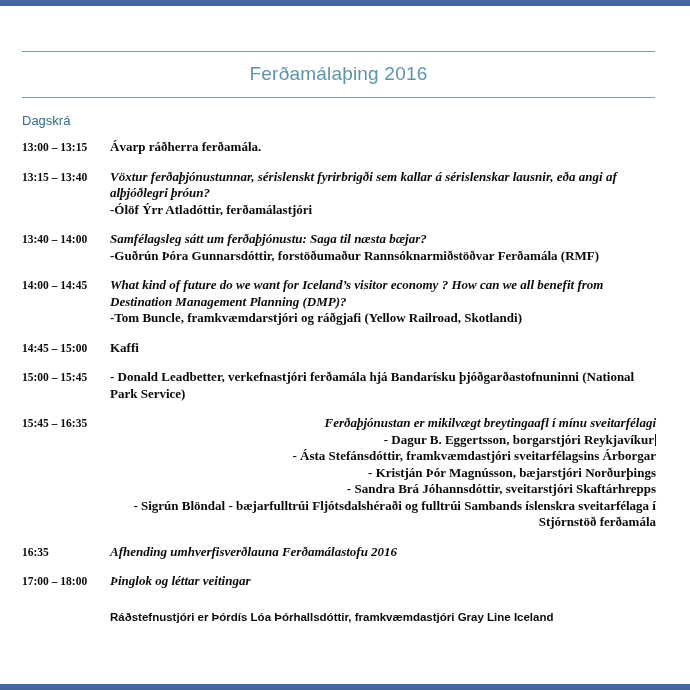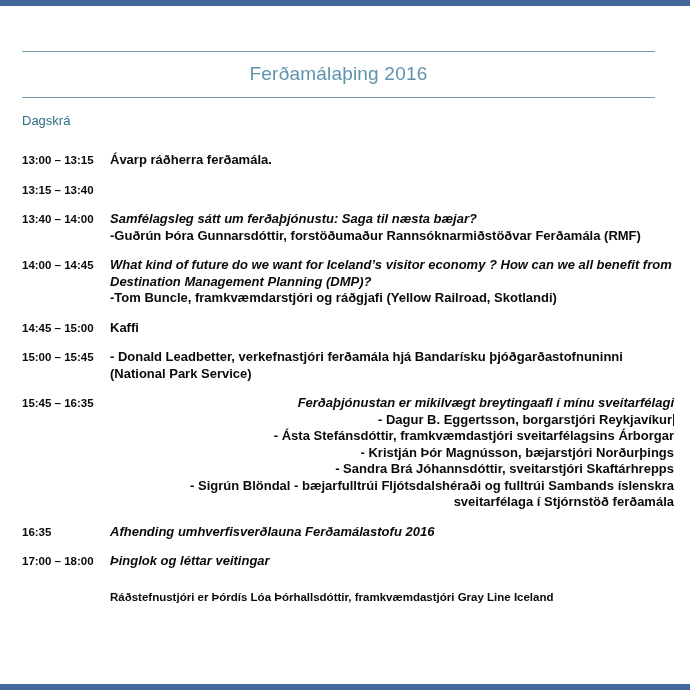--- a/index.html
+++ b/index.html
@@ -30,21 +30,21 @@
   }
   .edge-bar.top { top: 0; }
   .edge-bar.bottom { bottom: 0; }
 
   .doc {
     position: absolute;
     top: 6px;
     left: 0;
     right: 0;
     bottom: 6px;
-    padding: 0 16px 0 22px;
+    padding: 0 34px 0 22px;
     box-sizing: border-box;
     background: #ffffff;
   }
 
   
   .title-rule {
     height: 0;
     border-top: 1px solid #7a9bad;
     margin: 0;
     width: 633px;
@@ -68,21 +68,22 @@
     color: #2f6d88;
     font-size: 13px;
     font-weight: 400;
     padding: 15px 0 0 0;
     width: 633px;
     box-sizing: border-box;
   }
 
   
   .agenda {
-    margin-top: 24px;
+    margin-top: 11px;
+    font-family: Liberation Serif, serif;
   }
   .agenda-row {
     display: flex;
     align-items: flex-start;
     margin-bottom: 13px;
   }
   .slot-time {
     width: 88px;
     flex: 0 0 88px;
     font-size: 11.5px;
@@ -159,20 +160,24 @@
 
     <div class="agenda">
         <div class="agenda-row">
           <div class="slot-time">13:00 – 13:15</div>
           <div class="slot-body">
             <span class="line plain">Ávarp ráðherra ferðamála.</span>
           </div>
         </div>
         <div class="agenda-row">
           <div class="slot-time">13:15 – 13:40</div>
+          <div class="slot-body">
+            <span class="line em">Vöxtur ferðaþjónustunnar, sérislenskt fyrirbrigði sem kallar á sérislenskar lausnir, eða angi af alþjóðlegri þróun?</span>
+            <span class="line plain">-Ólöf Ýrr Atladóttir, ferðamálastjóri</span>
+          </div>
         </div>
         <div class="agenda-row">
           <div class="slot-time">13:40 – 14:00</div>
           <div class="slot-body">
             <span class="line em">Samfélagsleg sátt um ferðaþjónustu: Saga til næsta bæjar?</span>
             <span class="line plain">-Guðrún Þóra Gunnarsdóttir, forstöðumaður Rannsóknarmiðstöðvar Ferðamála (RMF)</span>
           </div>
         </div>
         <div class="agenda-row">
           <div class="slot-time">14:00 – 14:45</div>

